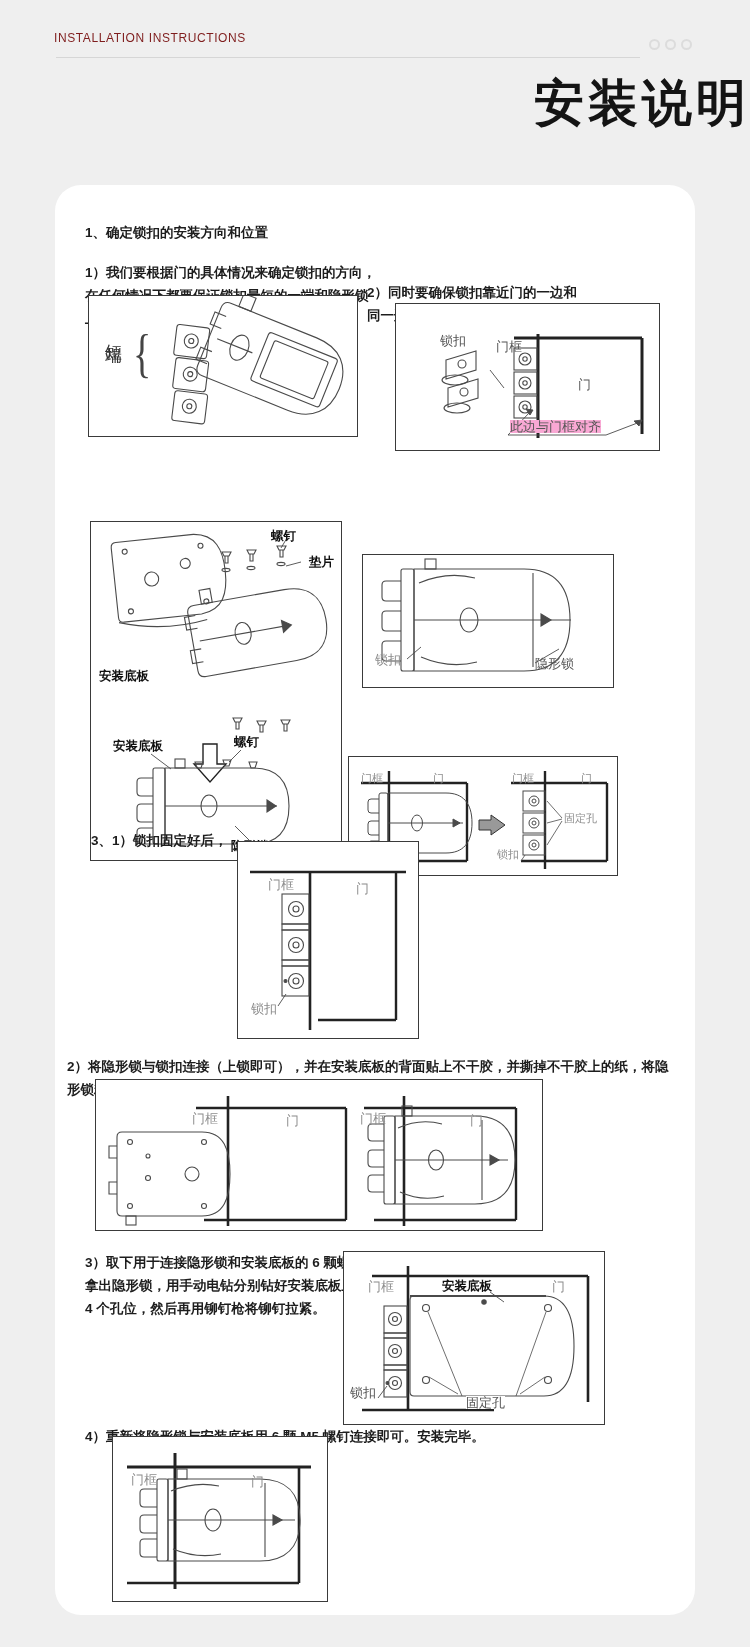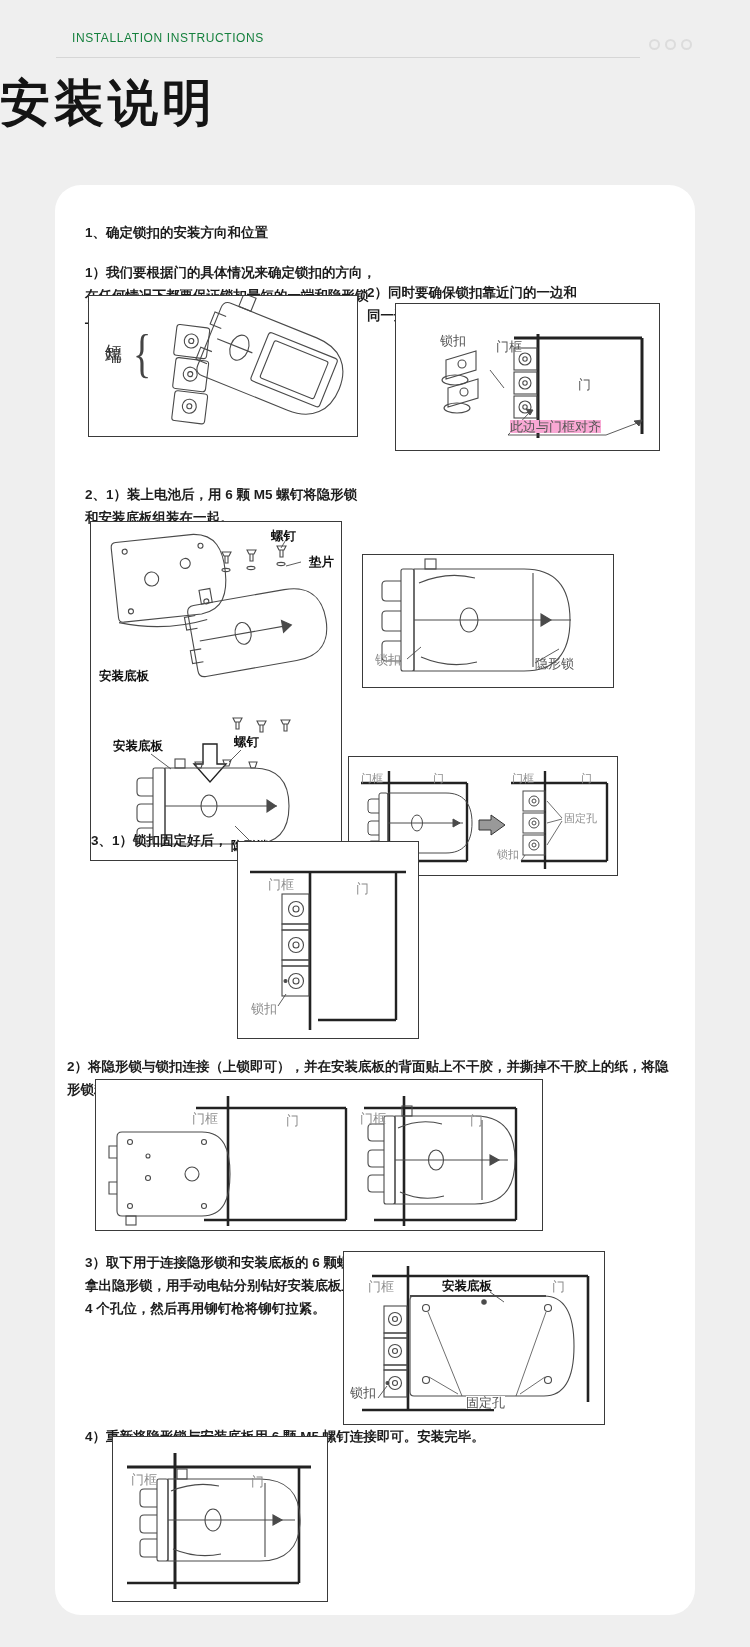--- a/index.html
+++ b/index.html
@@ -1,21 +1,21 @@
 <!DOCTYPE html>
 <html><head>
 <meta charset="utf-8">
 <style>
   html,body{margin:0;padding:0}
   body{width:750px;height:1647px;background:#efefef;font-family:"Liberation Sans",sans-serif;position:relative;overflow:hidden}
-  .eyebrow{position:absolute;left:72px;top:31px;font-size:12px;color:#15803d;letter-spacing:.6px}
+  .eyebrow{position:absolute;left:54px;top:31px;font-size:12px;color:#7f1d1d;letter-spacing:.6px}
   .dots{position:absolute;right:58px;top:39px;display:flex;gap:5px}
   .dots i{width:7px;height:7px;border:2px solid #dcdcdc;border-radius:50%;display:block}
   .rule{position:absolute;left:56px;width:584px;top:57px;border-top:1px solid #d6d6d6}
-  .title{position:absolute;left:0;width:750px;top:70px;text-align:left;font-size:50px;font-weight:700;color:#141414;letter-spacing:4px}
+  .title{position:absolute;left:0;width:750px;top:70px;text-align:right;font-size:50px;font-weight:700;color:#141414;letter-spacing:4px}
   .card{position:absolute;left:55px;top:185px;width:640px;height:1430px;background:#fff;border-radius:26px}
   .t{position:absolute;font-size:13.5px;line-height:23px;color:#1d1d1d;font-weight:600;white-space:pre-line}
   .fig{position:absolute;border:1px solid #3a3a3a;background:#fff}
   .fig svg{position:absolute;left:0;top:0;display:block}
   .lbl{position:absolute;white-space:nowrap;line-height:1}
   .cad{font-family:"Liberation Serif",serif;color:#8d8d8d;font-size:13px}
   .cadD{font-family:"Liberation Serif",serif;color:#555;font-size:13px}
   .blk{color:#111;font-size:12.5px;font-weight:700}
   .sm{font-size:11px}
   .vert{writing-mode:vertical-rl;text-orientation:upright;letter-spacing:3px;font-size:17px;font-family:"Liberation Serif",serif;color:#333}
@@ -100,22 +100,20 @@
         <path d="M137 106 l-7 -1 l4 6 z" fill="#4a4a4a"></path>
         <path d="M246 116 l-8 1 l5 5 z" fill="#4a4a4a"></path>
       </g>
     </svg>
     <span class="lbl cadD" style="left:44px;top:30px">锁扣</span>
     <span class="lbl cadD" style="left:100px;top:36px">门框</span>
     <span class="lbl cadD" style="left:182px;top:74px">门</span>
     <span class="lbl cadD" style="left:114px;top:116px;background:#f9a8d4">此边与门框对齐</span>
   </div>
 
-  <div class="t" style="left:30px;top:298px">2、1）装上电池后，用 6 颗 M5 螺钉将隐形锁
-和安装底板组装在一起。</div>
 
   <div class="fig" style="left:35px;top:336px;width:250px;height:338px">
     <svg width="250" height="338" viewBox="0 0 250 338">
       <g fill="none" stroke="#4a4a4a" stroke-width="1.1">
         <g transform="rotate(-6 70 50)">
           <path d="M28 16 h78 c22 2 28 18 28 40 s-6 38-28 40 h-78 q-5 0-5-5 v-70 q0-5 5-5 z"></path>
           <circle cx="36" cy="26" r="2.5"></circle>
             <circle cx="36" cy="86" r="2.5"></circle>
           <circle cx="112" cy="28" r="2.5"></circle>
             <circle cx="112" cy="84" r="2.5"></circle>

